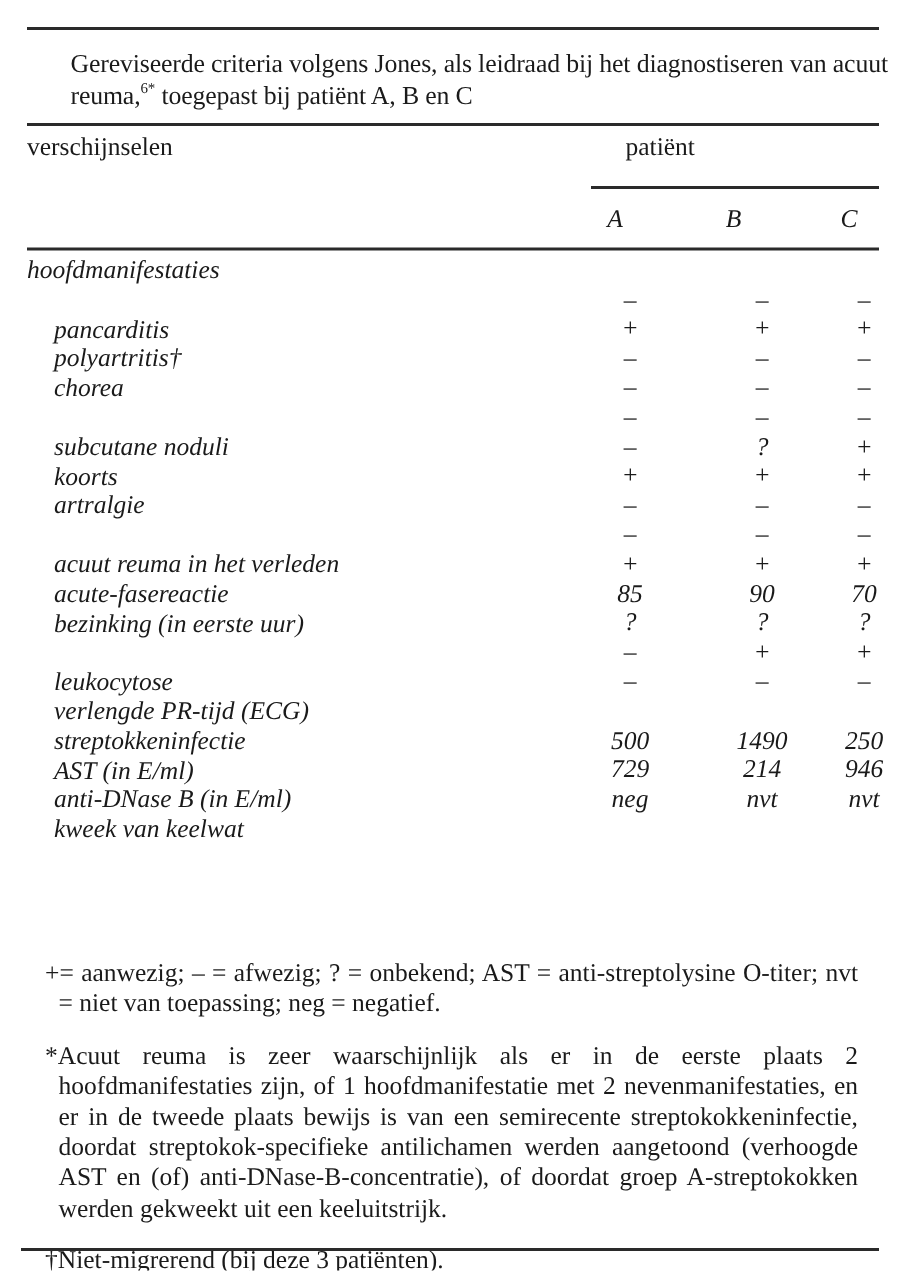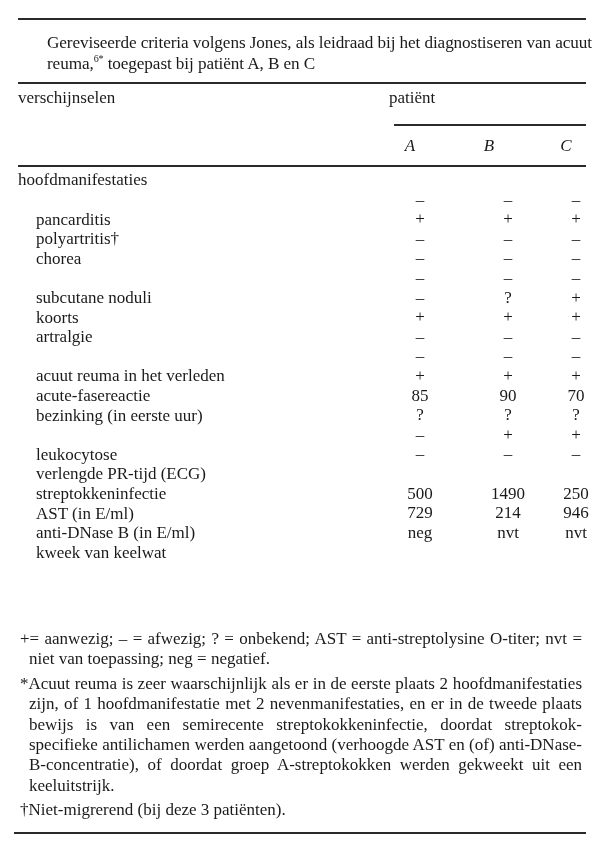--- a/index.html
+++ b/index.html
@@ -9,47 +9,47 @@
     color: #1a1a1a;
   }
   .rule { position: absolute; height: 2px; background: #2a2a2a; }
   .caption {
     position: absolute; left: 18px; top: 32px; width: 570px;
     font-size: 17.2px; line-height: 21px; letter-spacing: -0.1px; margin-left: 29px;
   }
   .caption sup { font-size: 10px; vertical-align: 7px; line-height: 0; }
   .hdr { position: absolute; font-size: 17px; }
   .colhead { position: absolute; top: 136px; font-style: italic; font-size: 17px; width: 40px; text-align: center; }
-  .rows { position: absolute; left: 0; top: 170px; width: 547px; }
+  .rows { position: absolute; left: 0; top: 170px; width: 547px; font-style: italic; }
   .row { position: relative; height: 19.6px; font-size: 17px; line-height: 19.6px; }
   .row .label { position: absolute; left: 18px; white-space: nowrap; }
   .row.sub .label { left: 36px; margin-top: 20px; }
   .row .cell { position: absolute; width: 50px; text-align: center; }
   .row .cA { left: 395px; }
   .row .cB { left: 483px; }
   .row .cC { left: 551px; }
   .notes {
     position: absolute; left: 16px; top: 625px; width: 570px;
     font-size: 17px; line-height: 20.4px; text-align: justify;
   }
-  .note { padding-left: 9px; text-indent: -9px; margin: 4px; }
+  .note { padding-left: 9px; text-indent: -9px; margin: 14px; }
 </style>
 </head>
 <body>
 
 <div class="rule" style="left:18px; top:18px; width:568px;"></div>
 
 <div class="caption">
   <span>Gereviseerde criteria volgens Jones, als leidraad bij het diagnostiseren van acuut reuma,</span><sup>6*</sup><span> toegepast bij patiënt A, B en C</span>
 </div>
 
 <div class="rule" style="left:18px; top:82px; width:568px;"></div>
 
 <div class="hdr" style="left:18px; top:88px;">verschijnselen</div>
-<div class="hdr" style="left:389px; top:88px;">patiënt</div>
+<div class="hdr" style="left:417px; top:88px;">patiënt</div>
 
 <div class="rule" style="left:394px; top:124px; width:192px; height:1.5px;"></div>
 
 <div class="colhead" style="left:390px;">A</div>
 <div class="colhead" style="left:469px;">B</div>
 <div class="colhead" style="left:546px;">C</div>
 
 <div class="rule" style="left:18px; top:165px; width:568px;"></div>
 
 <div class="rows" id="rows">

